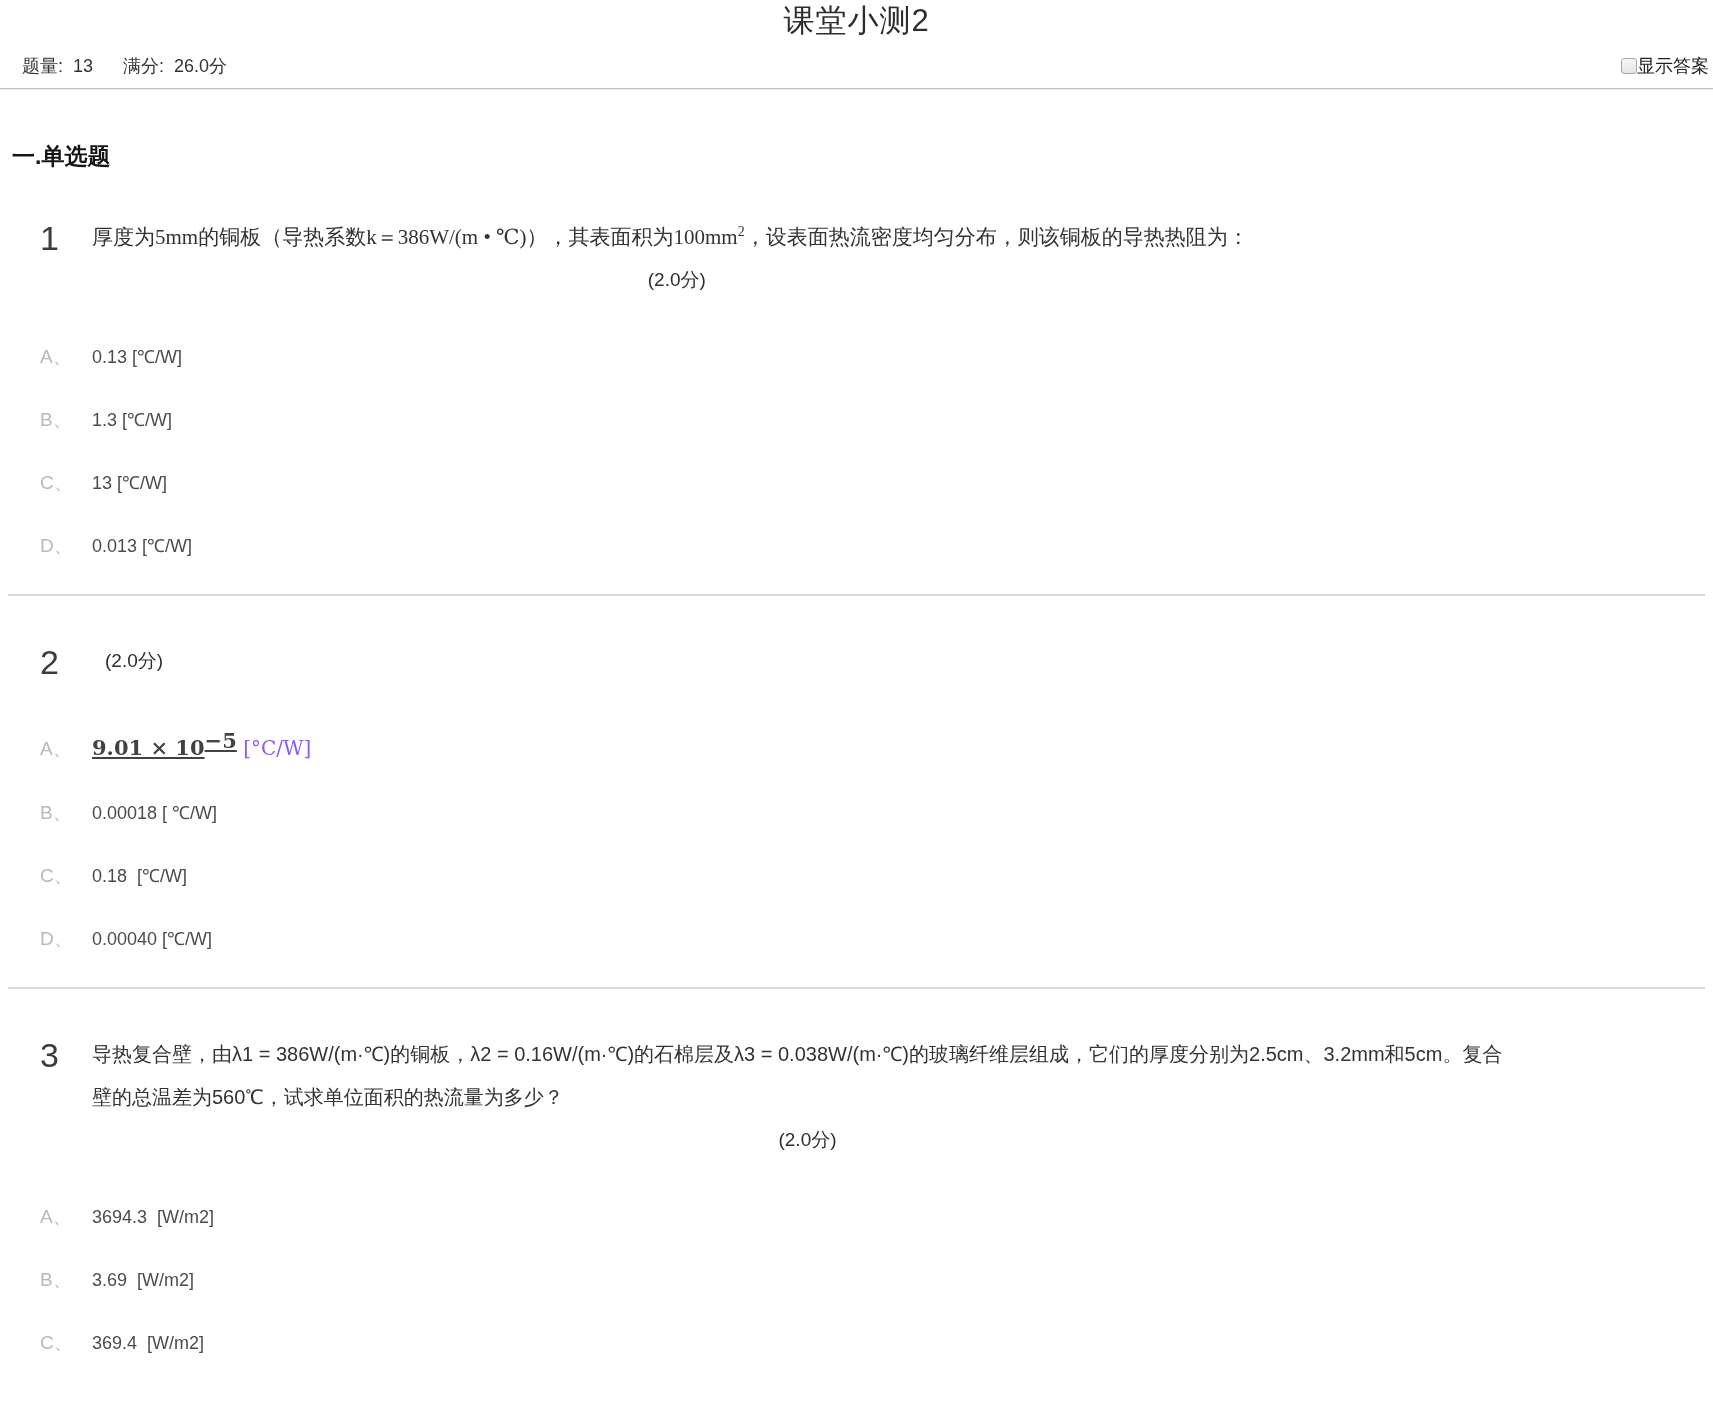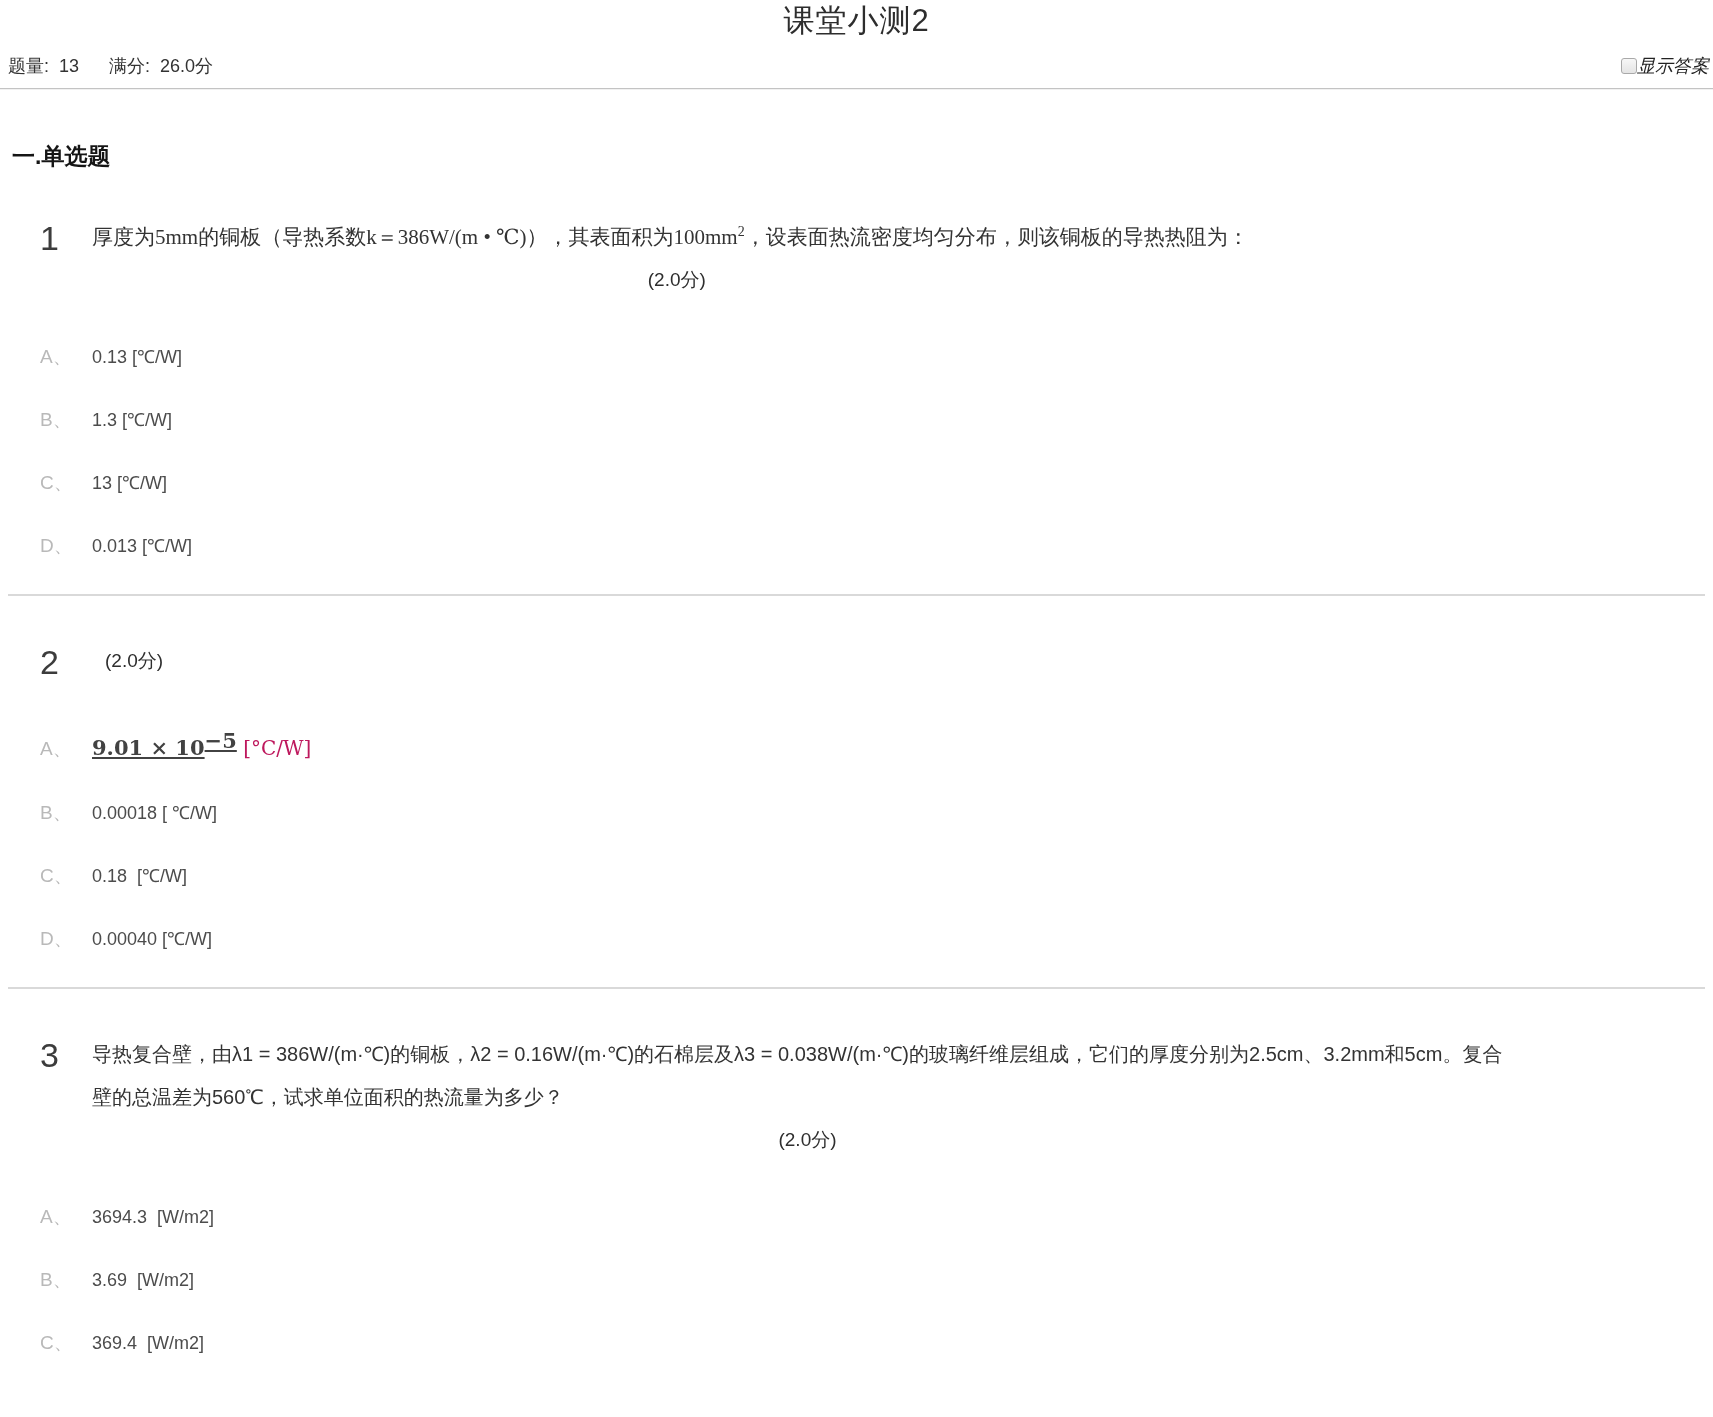--- a/index.html
+++ b/index.html
@@ -13,28 +13,28 @@
   .page-title {
     text-align: center;
     font-size: 31px;
     color: #2d2d2d;
     padding-top: 0;
     font-weight: 400;
     letter-spacing: 1px;
   }
   .meta-row {
     display: flex; justify-content: space-between; align-items: center;
-    padding: 12px 4px 10px 8px;
+    padding: 12px 4px 10px 22px;
     border-bottom: 1px solid #c3c3c3;
     box-shadow: 0 1px 0 #f1f1f1;
     font-size: 18px; color: #333;
   }
   .meta-left { display: flex; gap: 30px; }
   .meta-item { white-space: pre-wrap; }
-  .show-answers { display: flex; align-items: center; color: #222; cursor: pointer; font-style: italic; }
+  .show-answers { display: flex; align-items: center; color: #222; cursor: pointer; }
   .checkbox {
     width: 16px; height: 16px;
     border: 1px solid #a9a9a9; border-radius: 3px;
     background: linear-gradient(#f7f7f7, #e4e4e4);
   }
   .section-title {
     font-size: 23px; font-weight: 700; color: #151515;
     margin: 52px 0 0 12px;
   }
   .question {
@@ -60,21 +60,21 @@
   .opt:last-child { margin-bottom: 0; }
   .letter { font-size: 19px; color: #b9b9b9; line-height: 23px; }
   .opt-text { font-size: 18px; color: #4c4c4c; white-space: pre-wrap; line-height: 23px; }
   .math-wrap { line-height: 26px; }
   .math {
     font-family: "DejaVu Serif", serif;
     font-size: 21px; font-weight: 600; color: #424242; text-decoration: underline;
   }
   .math-unit {
     font-family: "DejaVu Serif", serif;
-    font-size: 20px; color: #be185d; white-space: pre;
+    font-size: 20px; color: #8b5cf6; white-space: pre;
   }
 </style>
 </head>
 <body>
 
 <div class="page-title">课堂小测2</div>
 
 <div class="meta-row">
   <div class="meta-left">
     <span class="meta-item">题量:  13</span>

